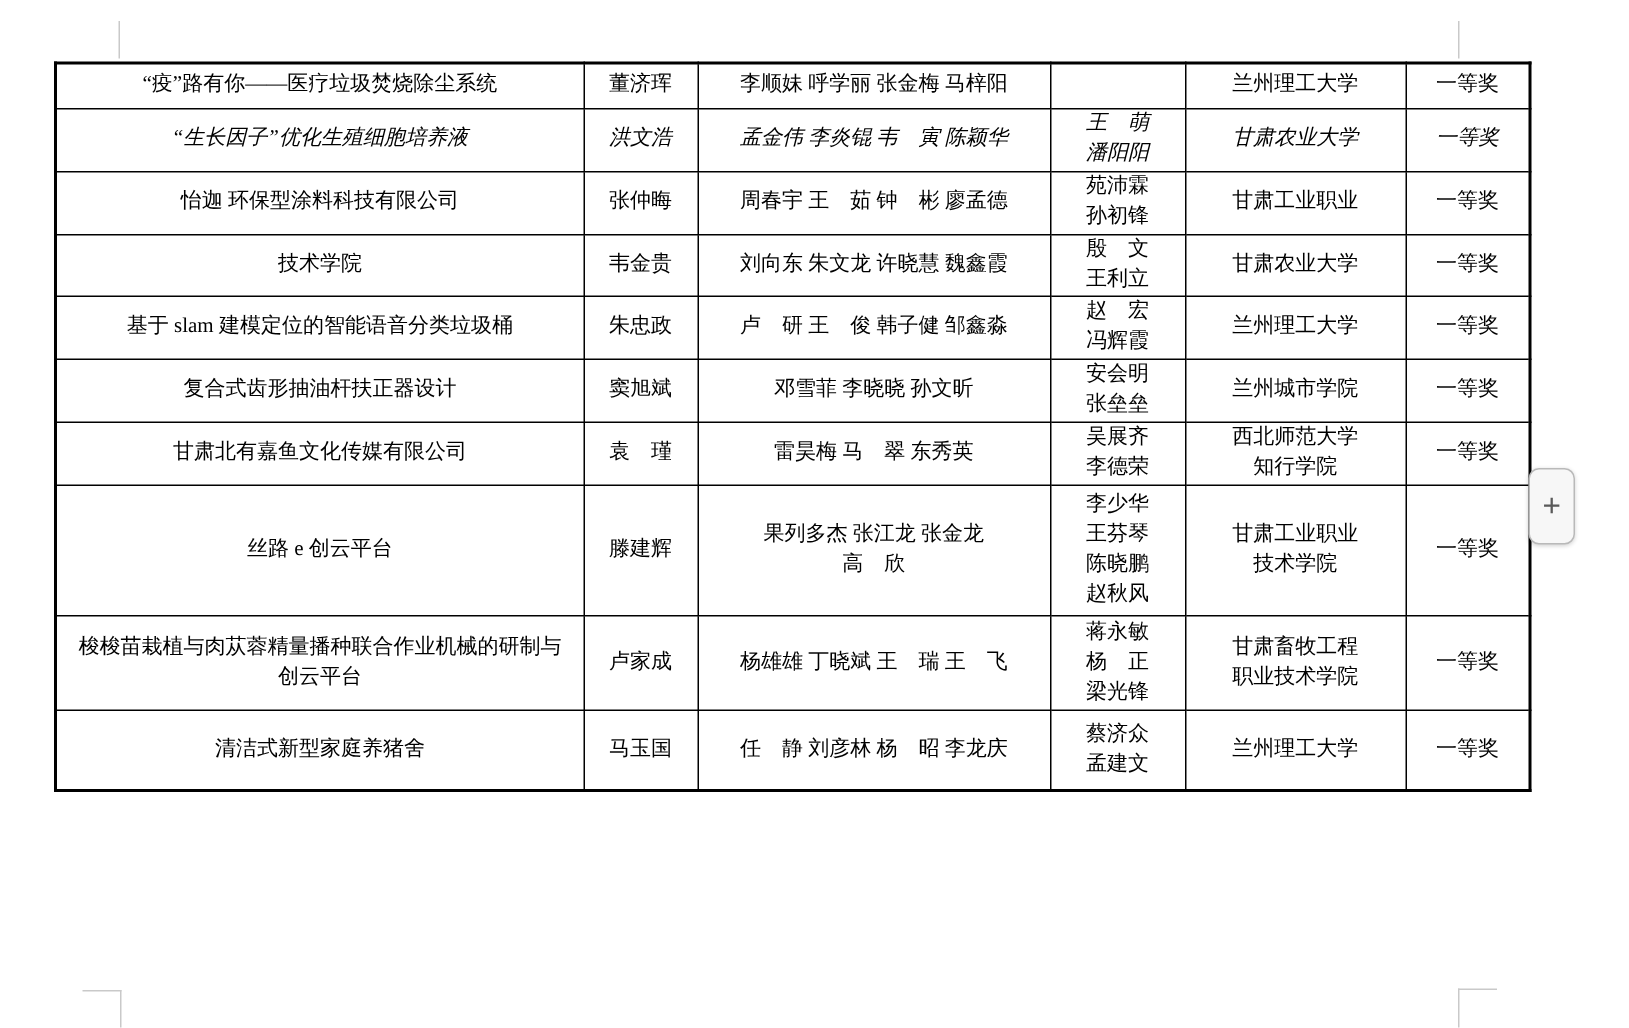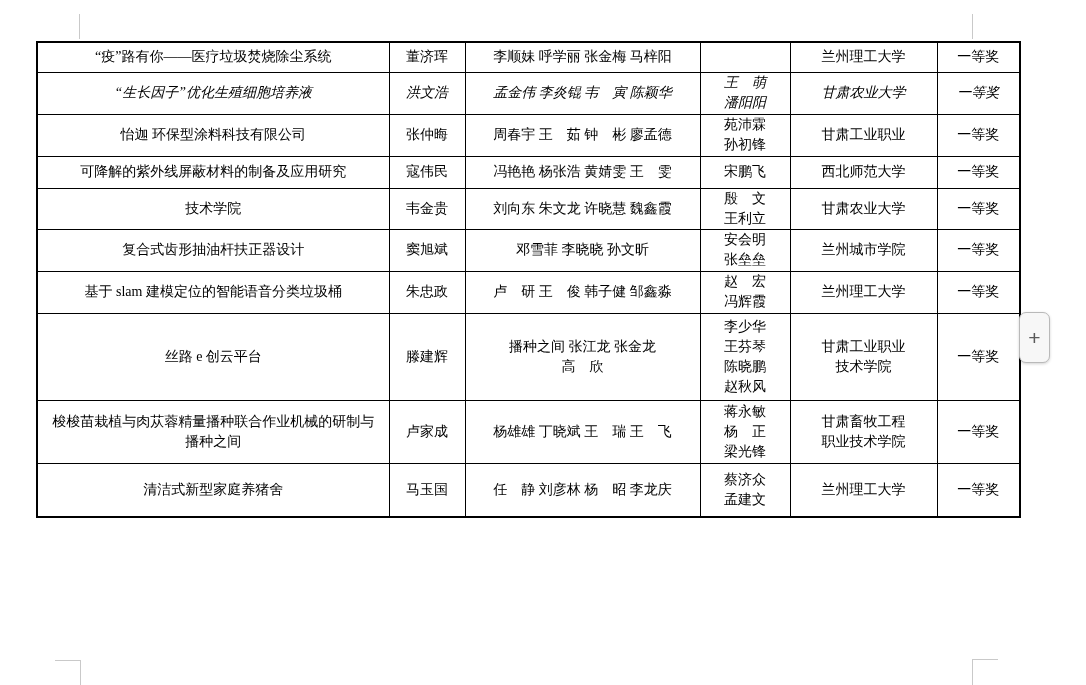--- a/index.html
+++ b/index.html
@@ -122,71 +122,73 @@
         </tr>
         <tr style="height: 42px;">
           <td>怡迦 环保型涂料科技有限公司</td>
           <td>张仲晦</td>
           <td>周春宇 王　茹 钟　彬 廖孟德</td>
           <td>苑沛霖
 孙初锋</td>
           <td>甘肃工业职业</td>
           <td>一等奖</td>
         </tr>
-        <tr style="height: 32px;">
-          <td>可降解的紫外线屏蔽材料的制备及应用研究</td>
-          <td>寇伟民</td>
-          <td>冯艳艳 杨张浩 黄婧雯 王　雯</td>
-          <td>宋鹏飞</td>
-          <td>西北师范大学</td>
-          <td>一等奖</td>
-        </tr>
         <tr style="height: 41px;">
           <td>技术学院</td>
           <td>韦金贵</td>
           <td>刘向东 朱文龙 许晓慧 魏鑫霞</td>
           <td>殷　文
 王利立</td>
           <td>甘肃农业大学</td>
           <td>一等奖</td>
         </tr>
         <tr style="height: 42px;">
+          <td>基于 slam 建模定位的智能语音分类垃圾桶</td>
+          <td>朱忠政</td>
+          <td>卢　研 王　俊 韩子健 邹鑫淼</td>
+          <td>赵　宏
+冯辉霞</td>
+          <td>兰州理工大学</td>
+          <td>一等奖</td>
+        </tr>
+        <tr style="height: 42px;">
           <td>复合式齿形抽油杆扶正器设计</td>
           <td>窦旭斌</td>
           <td>邓雪菲 李晓晓 孙文昕</td>
           <td>安会明
 张垒垒</td>
           <td>兰州城市学院</td>
           <td>一等奖</td>
         </tr>
         <tr style="height: 42px;">
-          <td>基于 slam 建模定位的智能语音分类垃圾桶</td>
-          <td>朱忠政</td>
-          <td>卢　研 王　俊 韩子健 邹鑫淼</td>
-          <td>赵　宏
-冯辉霞</td>
-          <td>兰州理工大学</td>
+          <td>甘肃北有嘉鱼文化传媒有限公司</td>
+          <td>袁　瑾</td>
+          <td>雷昊梅 马　翠 东秀英</td>
+          <td>吴展齐
+李德荣</td>
+          <td>西北师范大学
+知行学院</td>
           <td>一等奖</td>
         </tr>
         <tr style="height: 87px;">
           <td>丝路 e 创云平台</td>
           <td>滕建辉</td>
-          <td>播种之间 张江龙 张金龙
+          <td>果列多杰 张江龙 张金龙
 高　欣</td>
           <td>李少华
 王芬琴
 陈晓鹏
 赵秋风</td>
           <td>甘肃工业职业
 技术学院</td>
           <td>一等奖</td>
         </tr>
         <tr style="height: 63px;">
           <td>梭梭苗栽植与肉苁蓉精量播种联合作业机械的研制与
-播种之间</td>
+创云平台</td>
           <td>卢家成</td>
           <td>杨雄雄 丁晓斌 王　瑞 王　飞</td>
           <td>蒋永敏
 杨　正
 梁光锋</td>
           <td>甘肃畜牧工程
 职业技术学院</td>
           <td>一等奖</td>
         </tr>
         <tr style="height: 54px;">

